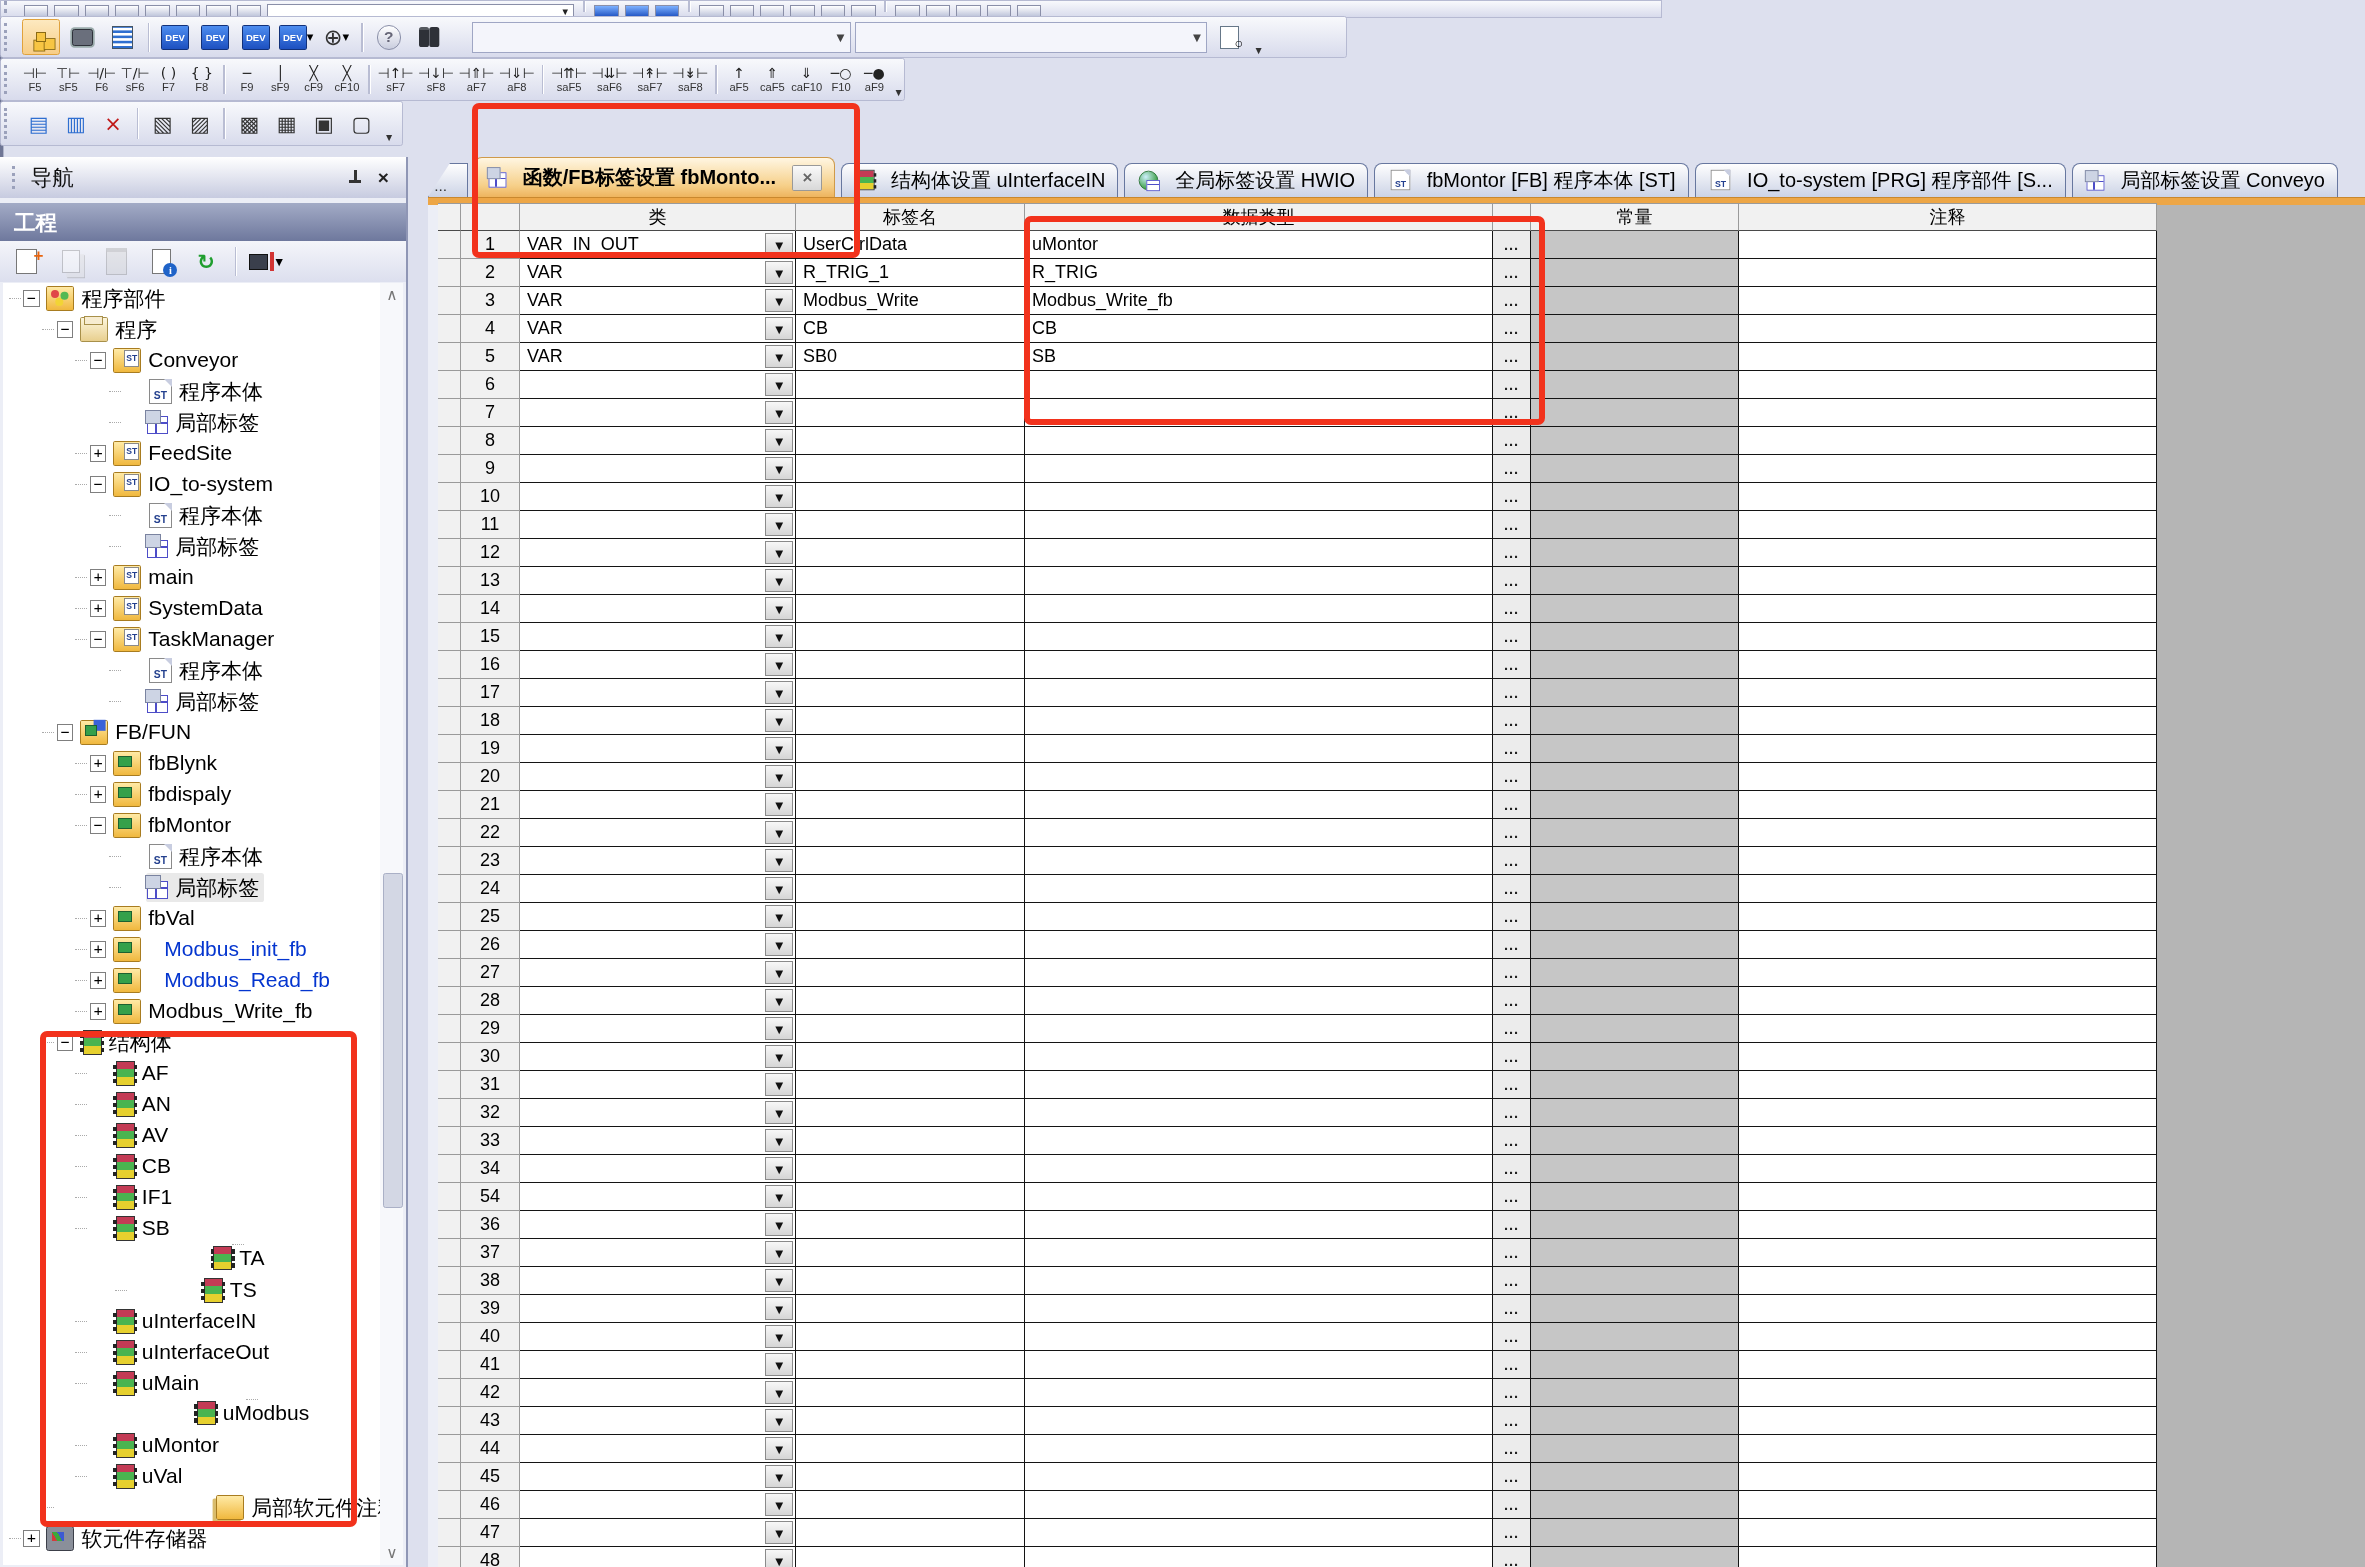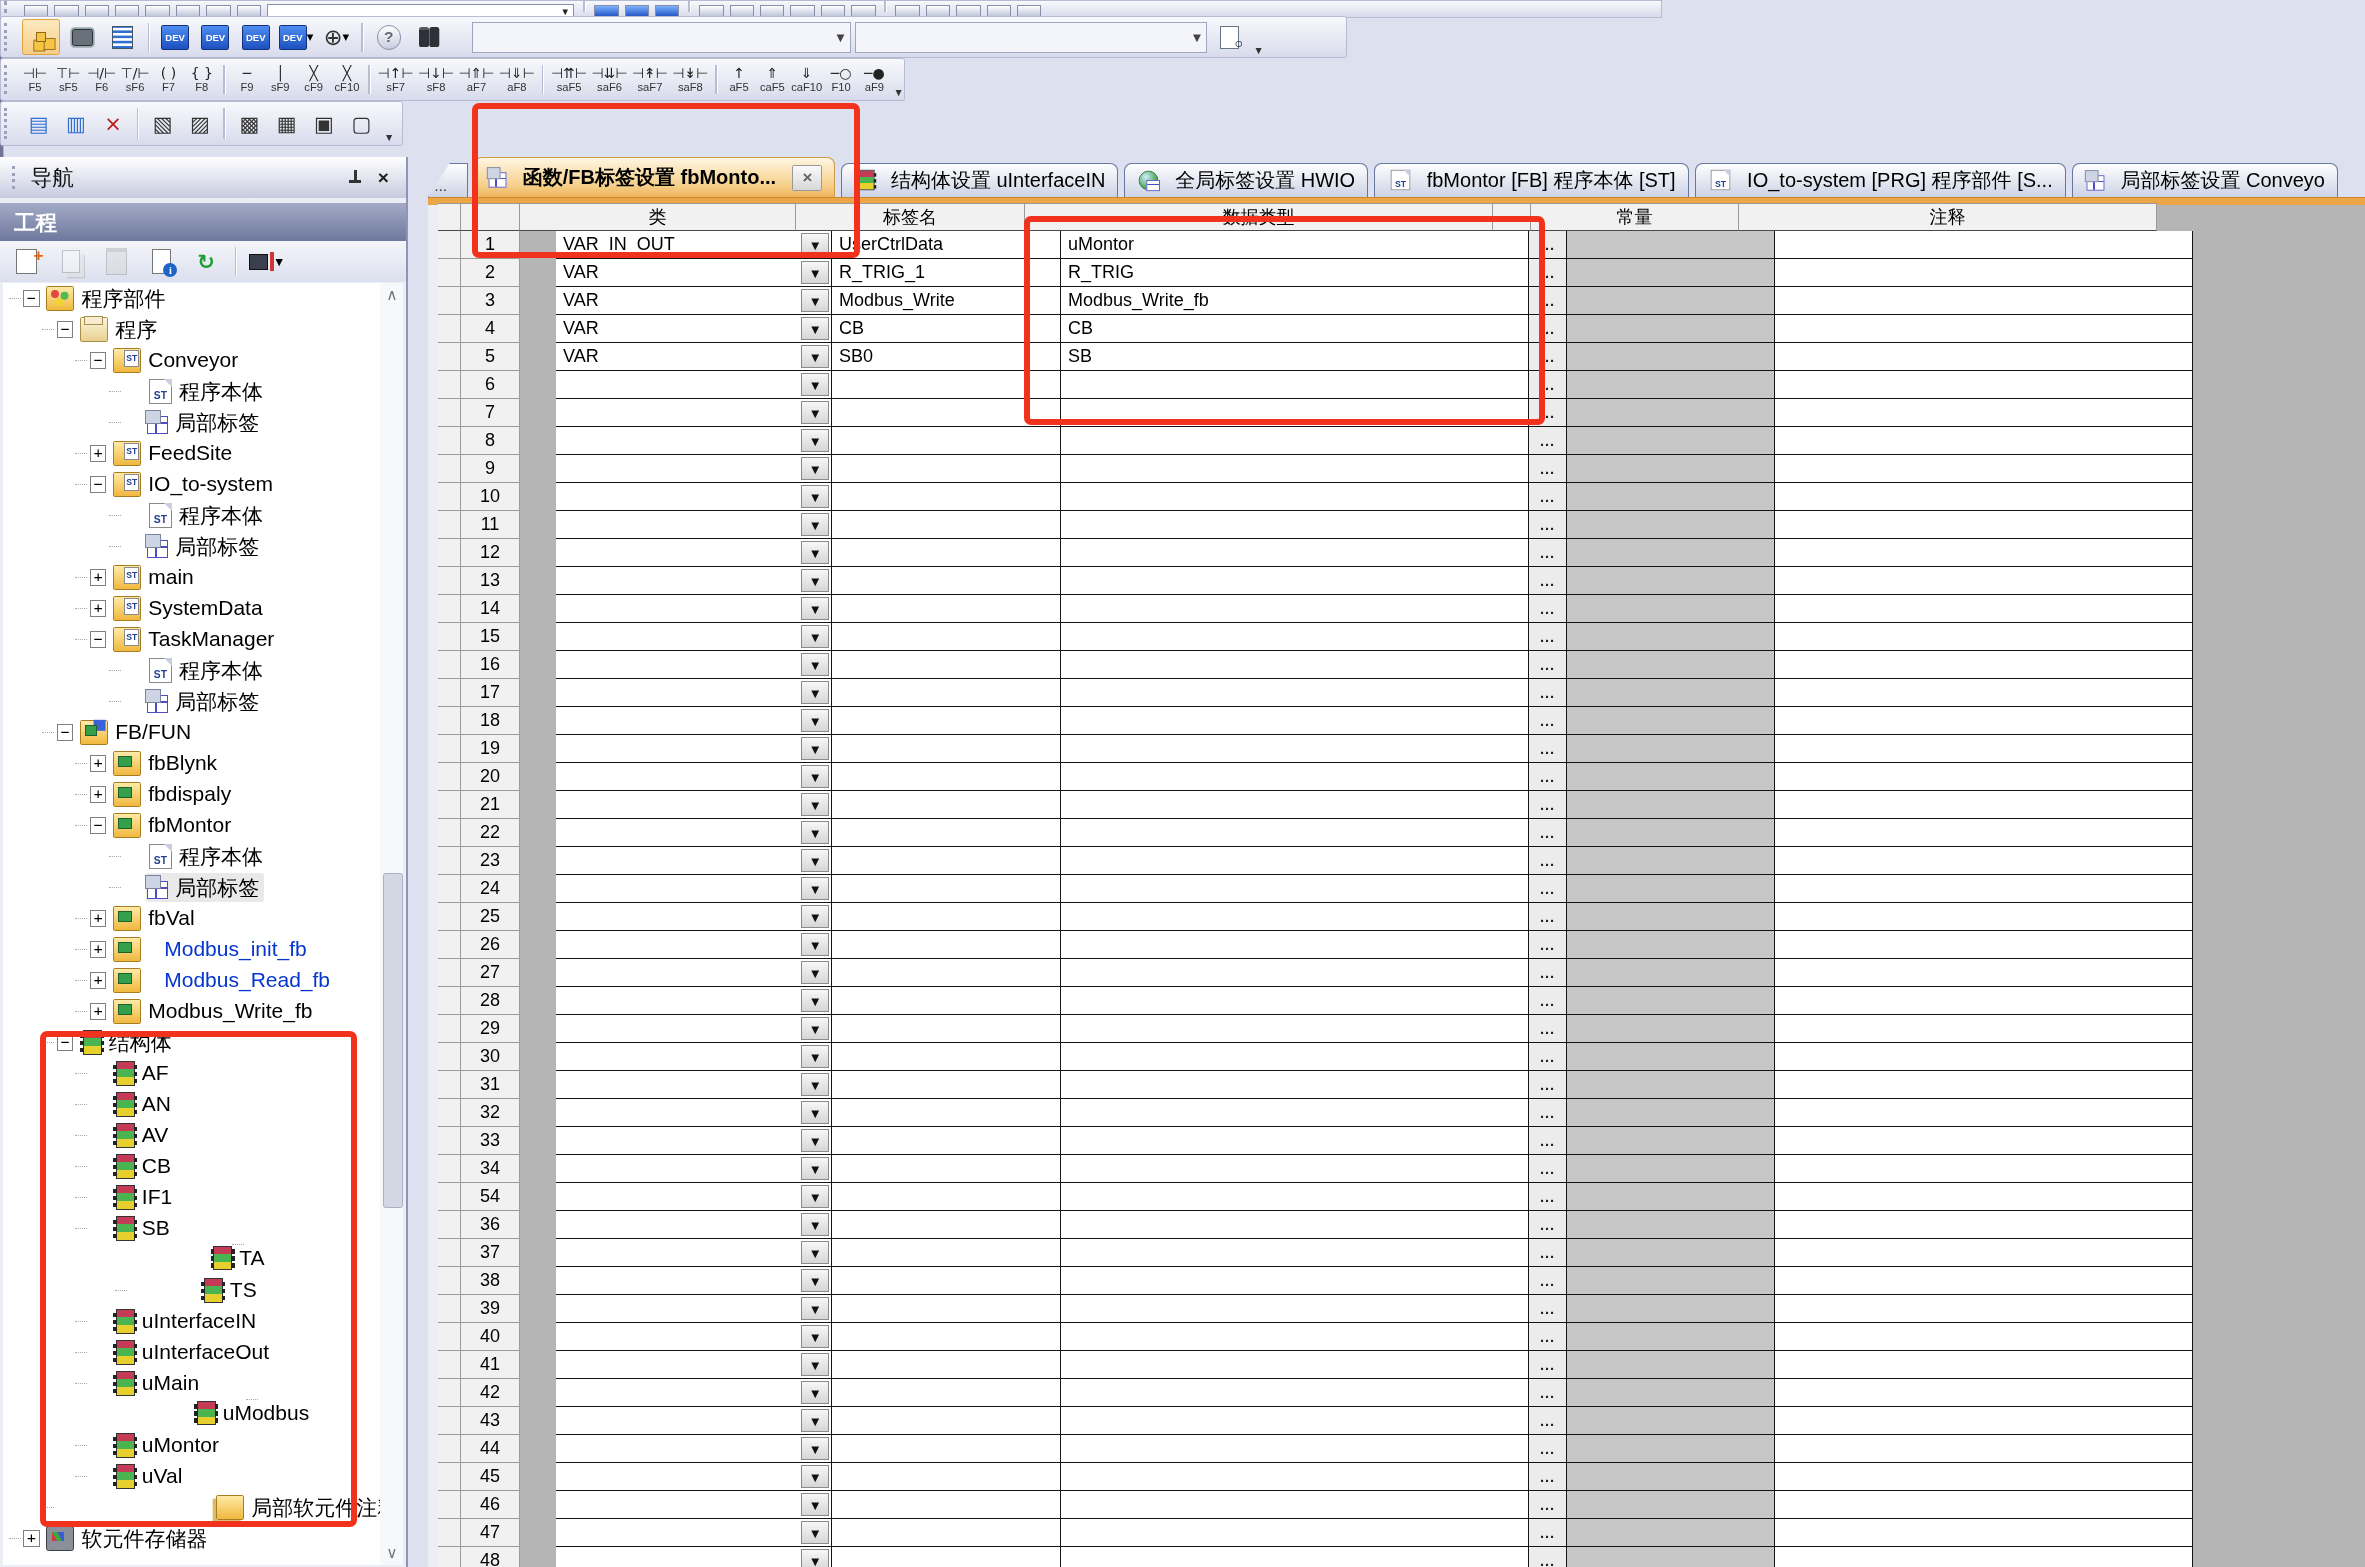--- a/index.html
+++ b/index.html
@@ -125,21 +125,21 @@
   .gr{display:flex;}
   .gc{box-sizing:border-box;flex:none;display:flex;align-items:center;font-size:18px;overflow:hidden;}
   .c0{width:23px;}.c1{width:59px;}.c2{width:276px;}.c3{width:229px;}.c4{width:468px;}
   .c5{width:38px;}.c6{width:208px;}.c7{width:418px;}
   .ghead .gc{height:28px;background:#f1f1f1;justify-content:center;color:#000;
     border-right:0.9px solid #9a9a9a;border-top:0.9px solid #9a9a9a;border-bottom:1.7px solid #4a4a4a;}
   .gbody .gr{height:28px;}
   .gbody .gc{border-bottom:1.7px solid #141414;background:#fff;padding-left:7px;}
   .gbody .gc.c0,.gbody .gc.c1{background:#f1f1f1;border-right:0.9px solid #9a9a9a;
     border-bottom:0.9px solid #9a9a9a;padding-left:0;justify-content:center;}
-  .gbody .gc.c2{border-right:1.7px solid #141414;position:relative;padding-right:29px;margin-left:36px;}
+  .gbody .gc.c2{border-right:1.7px solid #141414;position:relative;padding-right:29px;}
   .gbody .gc.c3,.gbody .gc.c4,.gbody .gc.c5,.gbody .gc.c6,.gbody .gc.c7{border-right:1.7px solid #141414;}
   .gbody .gc.c5{background:#ececec;justify-content:center;padding-left:0;font-weight:bold;
     font-size:14.7px;letter-spacing:0.9px;color:#222;}
   .gbody .gc.c6{background:#c6c6c6;}
   .dd{position:absolute;right:1.7px;top:1.7px;bottom:1.7px;width:26px;
     background:linear-gradient(#f7f7f7,#d6d6d6);border:0.9px solid #8a8a8a;display:flex;
     align-items:center;justify-content:center;font-size:10.3px;color:#111;
     font-family:"DejaVu Sans",sans-serif;}
   
   .anno{position:absolute;border:6px solid #f2321c;border-radius:7px;z-index:60;}

